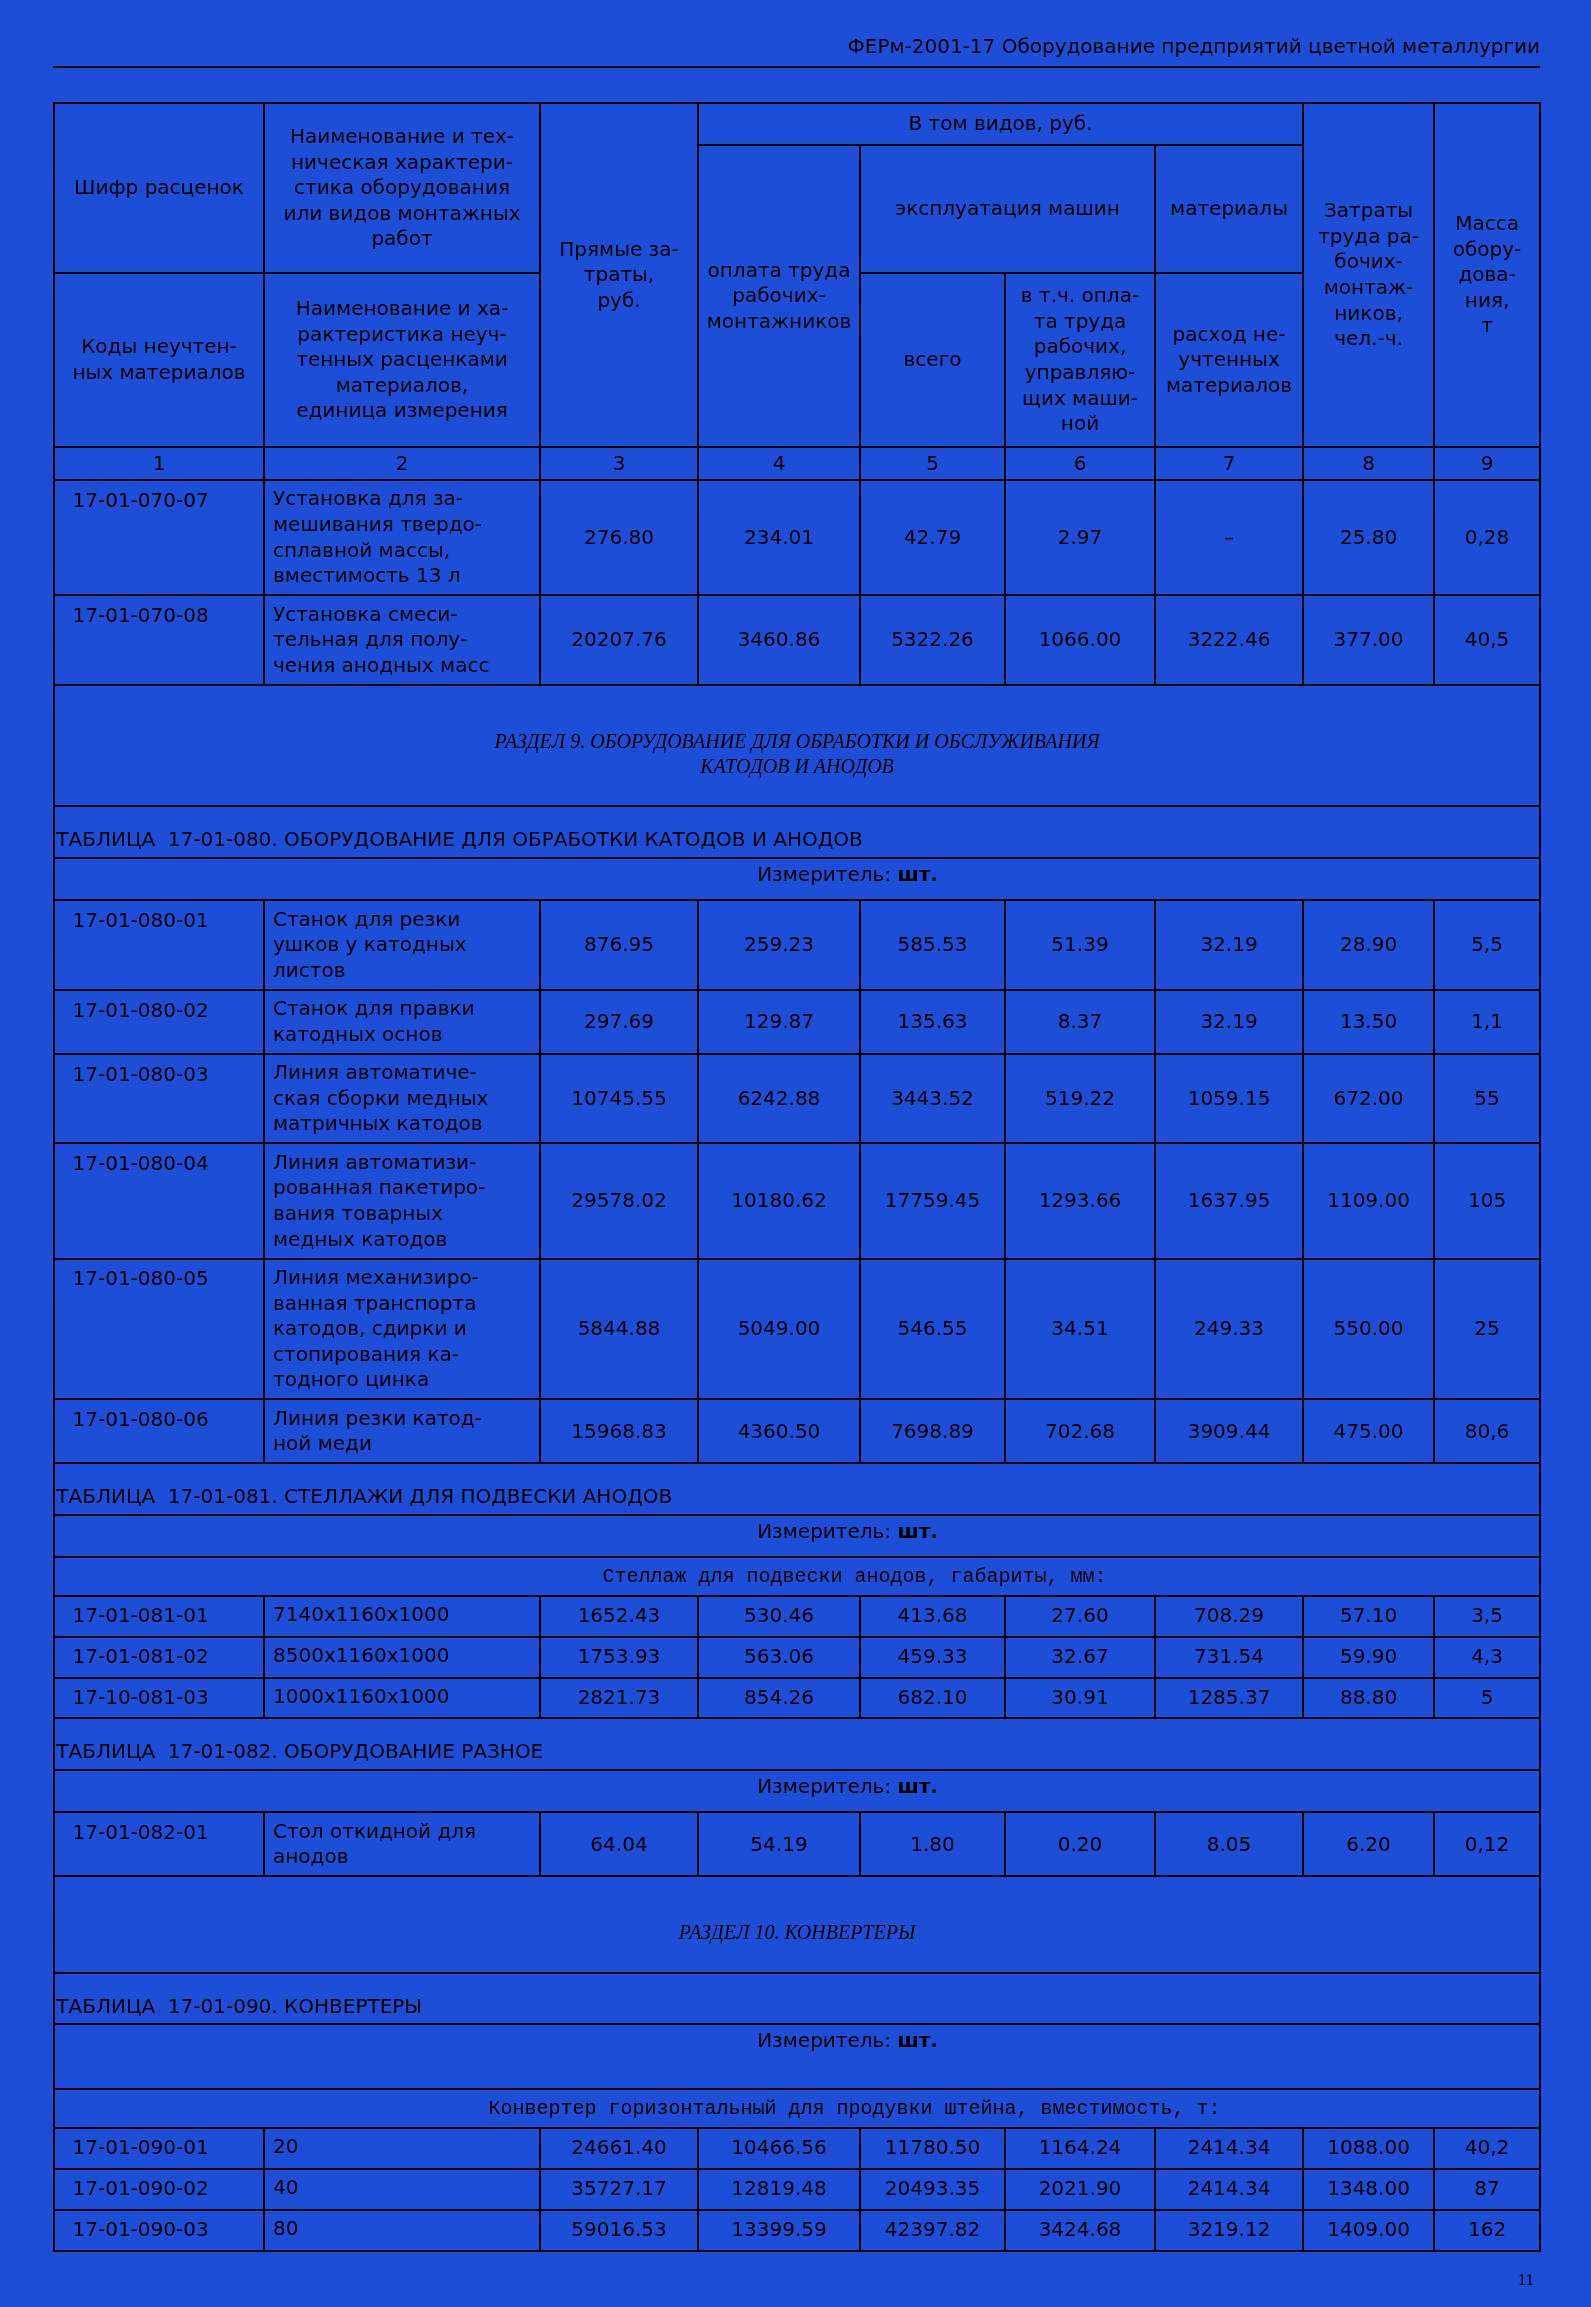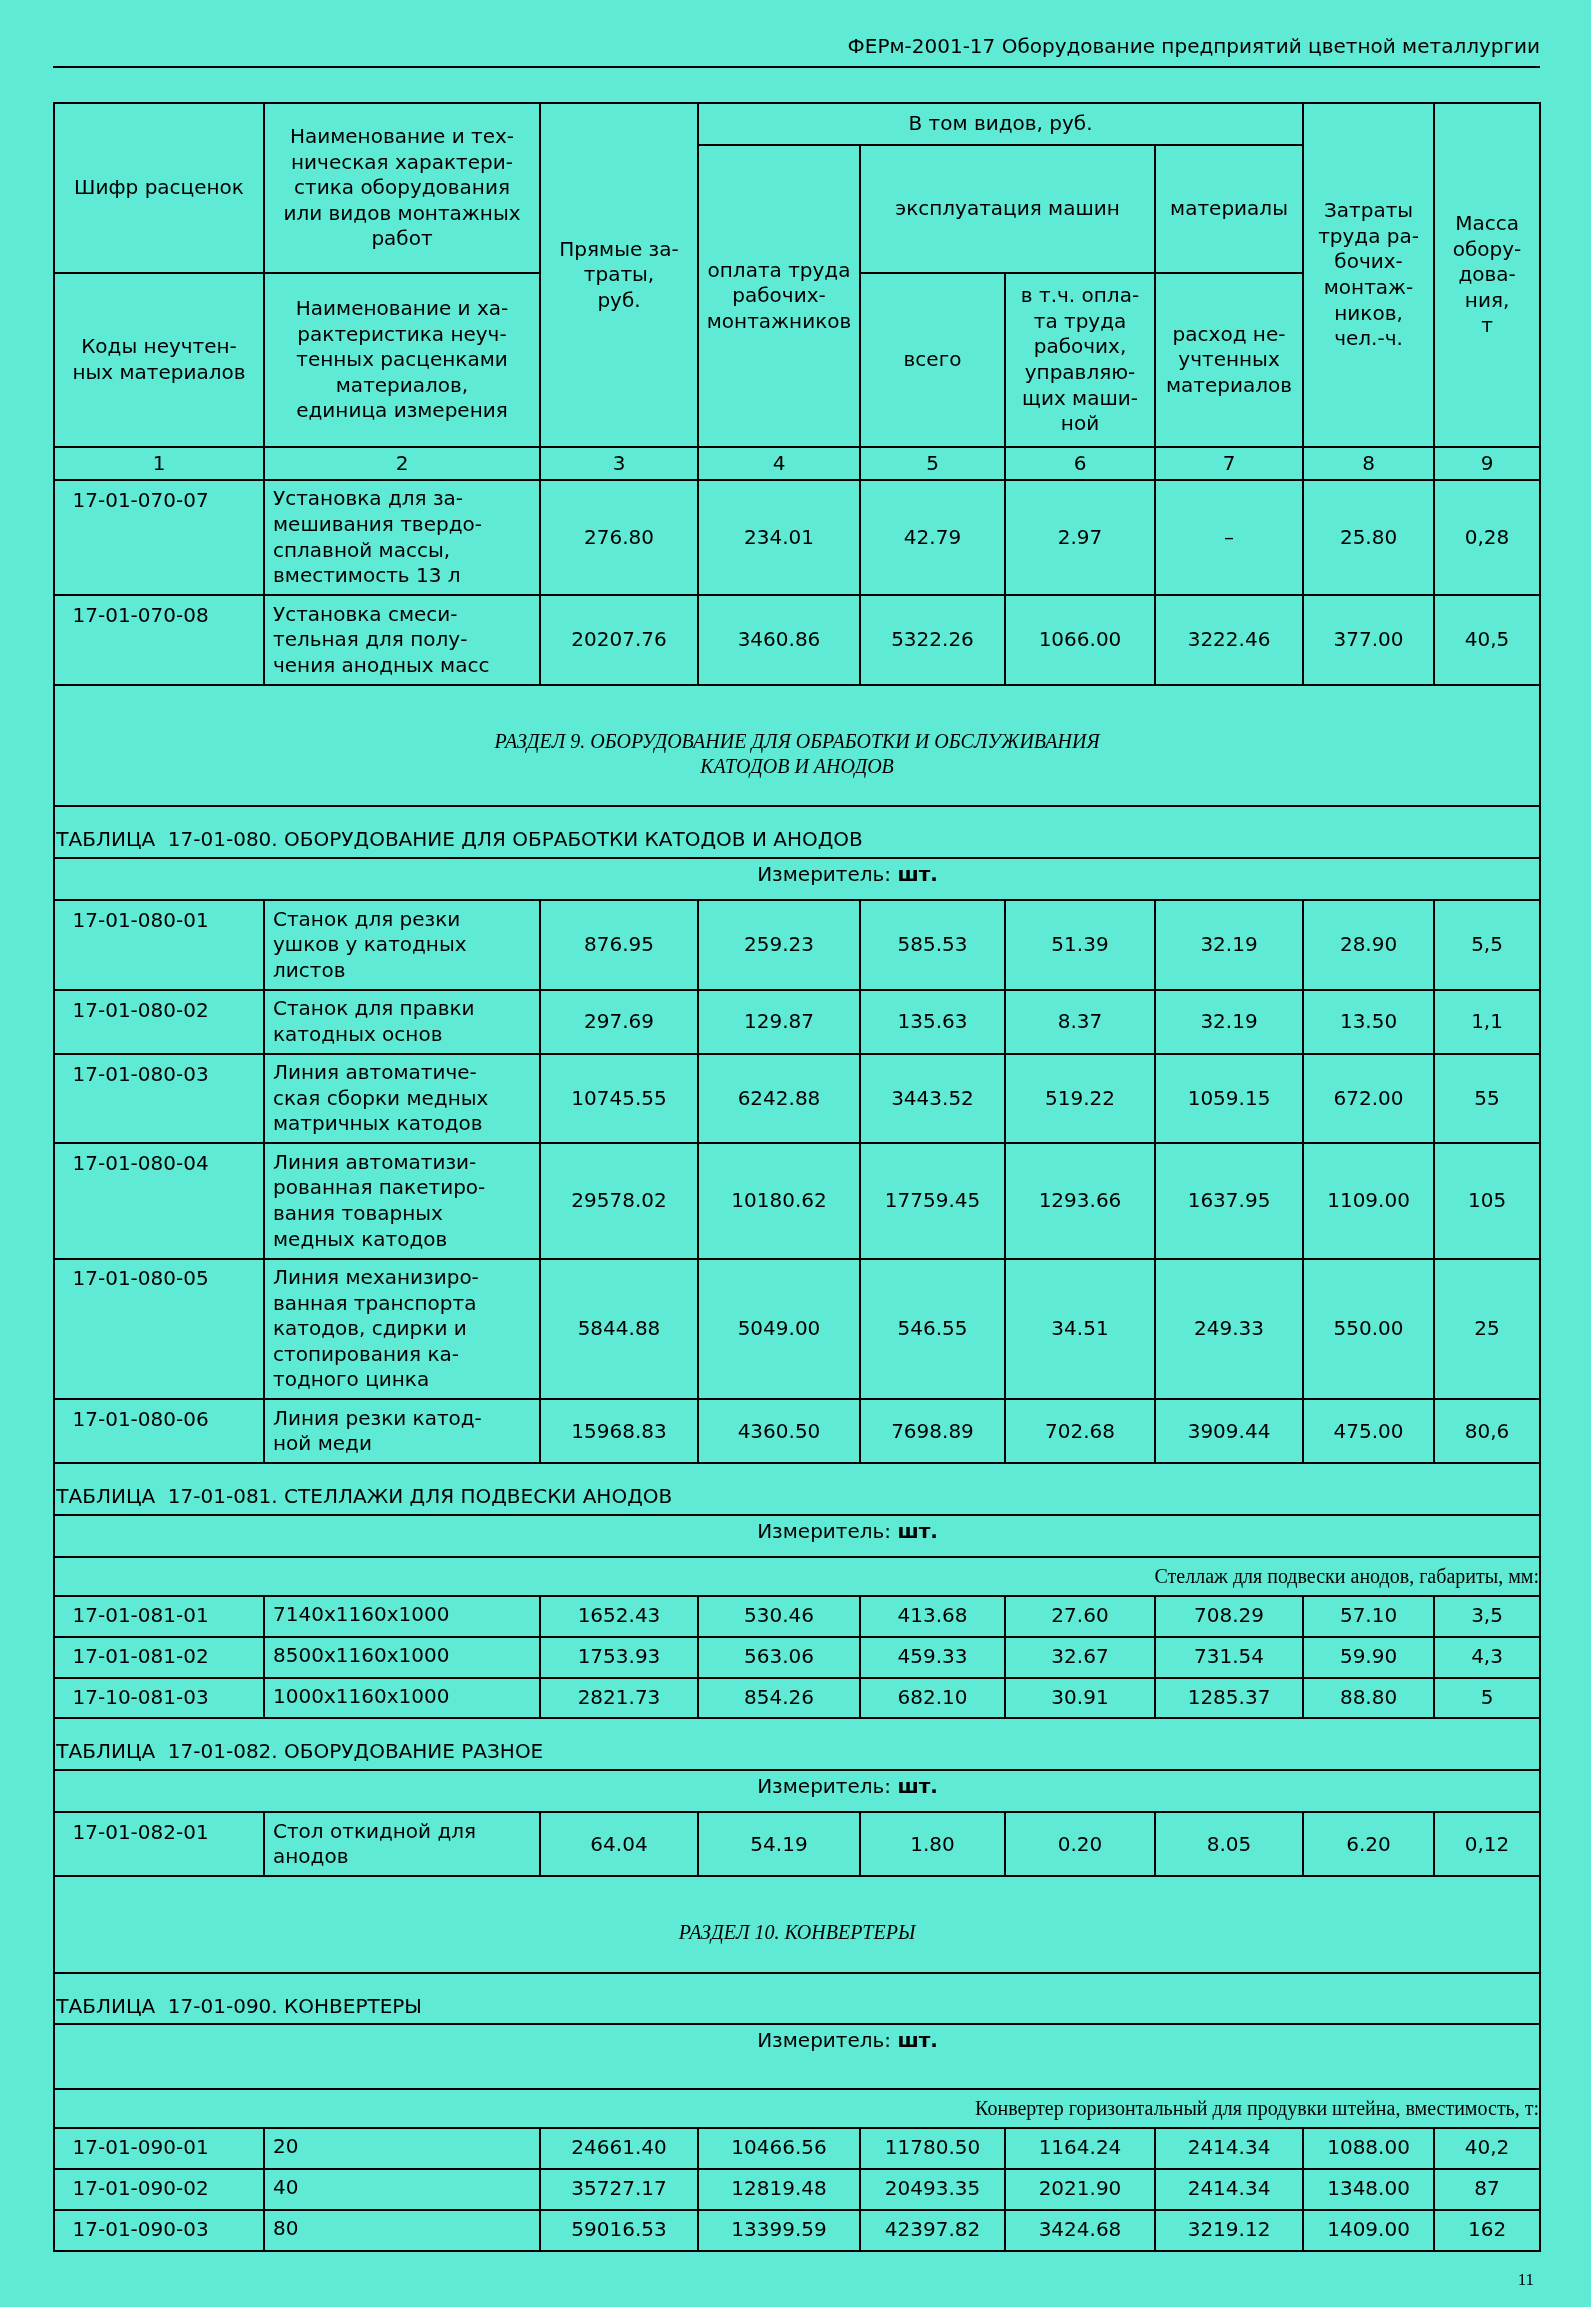--- a/index.html
+++ b/index.html
@@ -1,38 +1,38 @@
 <!DOCTYPE html>
 <html style="font-size:10.8px"><head>
 <meta charset="utf-8">
 <style>
   html,body{margin:0;padding:0}
   body{background:#ffffff}
-  .page{width:1592px;height:2307px;background:#5eead4;position:relative;overflow:hidden;
+  .page{width:1592px;height:2307px;background:#1d4ed8;position:relative;overflow:hidden;
         font-family:"DejaVu Sans","Liberation Sans",sans-serif;color:#000}
   .doc-header{position:absolute;top:34px;left:53px;width:1487px;text-align:right;
               font-size:20px;padding-bottom:8px;border-bottom:2.7px solid #000}
   .main{position:absolute;top:102px;left:53px;width:1487px;border-collapse:collapse;
         table-layout:fixed;border:2px solid #000}
   .main th,.main td{border:2px solid #000;font-weight:normal;font-size:20px;line-height:1.28}
   .hd{text-align:center;white-space:pre-line;padding:5.4px 2.7px;vertical-align:middle}
   .cnum{text-align:center;padding:2.7px;vertical-align:middle}
   .code{vertical-align:top;text-align:left;padding:6.7px 4px 6.7px 17.5px}
   .name{vertical-align:top;text-align:left;white-space:pre-line;padding:5.4px 4px 5.4px 8px}
   .num{text-align:center;vertical-align:middle;padding:5.4px 2.7px}
   .section,.caption,.izm{border:none}
   .section{text-align:center;font-family:"Liberation Serif","DejaVu Serif",serif;
            font-weight:bold;font-style:italic;font-size:30px;line-height:1.4;
            white-space:pre-line;padding:43px 6.7px 25.6px}
   .caption{font-weight:bold;font-size:21px;text-align:left;padding:20px 0 4px 1.3px;white-space:pre}
   .izm{font-size:20px;text-align:center;padding:2.7px 0 12px 101px}
   .izm-big{padding-bottom:35px}
   .b{font-weight:bold}
-  .subhead{font-family:Liberation Serif, serif;font-weight:bold;font-size:22px;
-           text-align:right;padding:5.4px 0 5.4px 115px;border-top:2px solid #000;
+  .subhead{font-family:Liberation Mono, monospace;font-weight:bold;font-size:22px;
+           text-align:center;padding:5.4px 0 5.4px 115px;border-top:2px solid #000;
            border-bottom:2px solid #000;border-left:none;border-right:none}
   thead tr.hr1{height:42px}
   thead tr.hr2{height:128px}
   thead tr.hr3{height:174px}
   tr.numrow{height:31px}
   .pagenum{position:absolute;right:58px;bottom:17.5px;font-size:17px;
            font-family:"Liberation Serif","DejaVu Serif",serif}
 </style>
 </head>
 <body>

